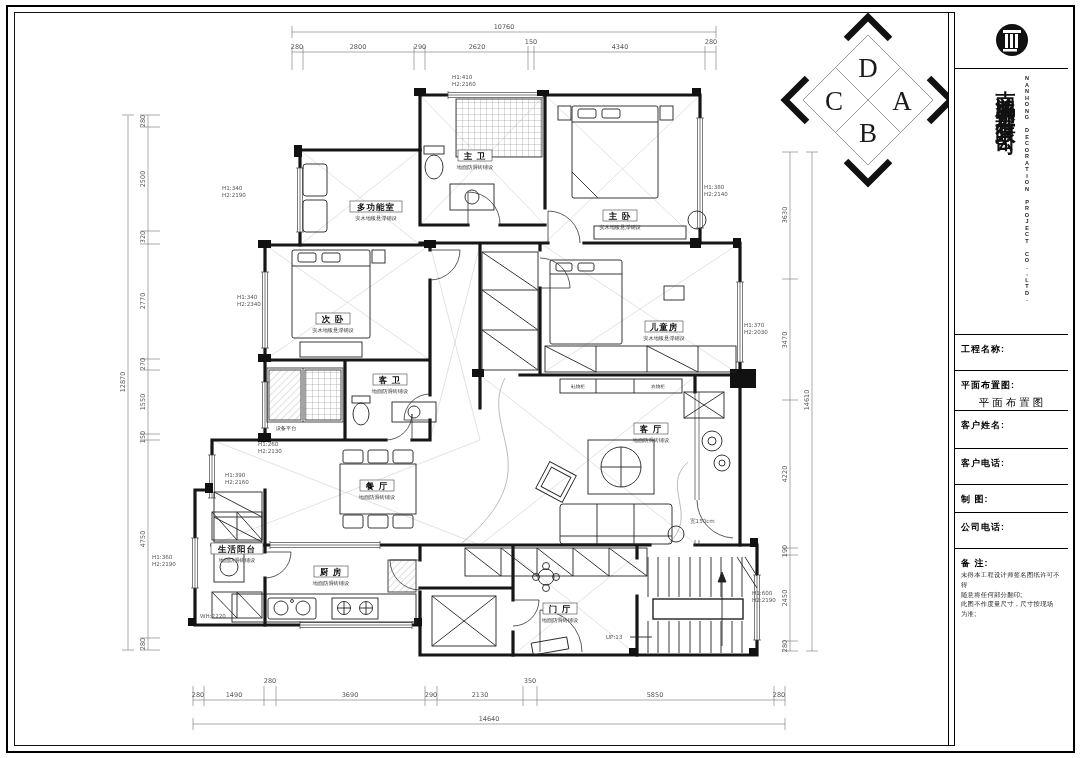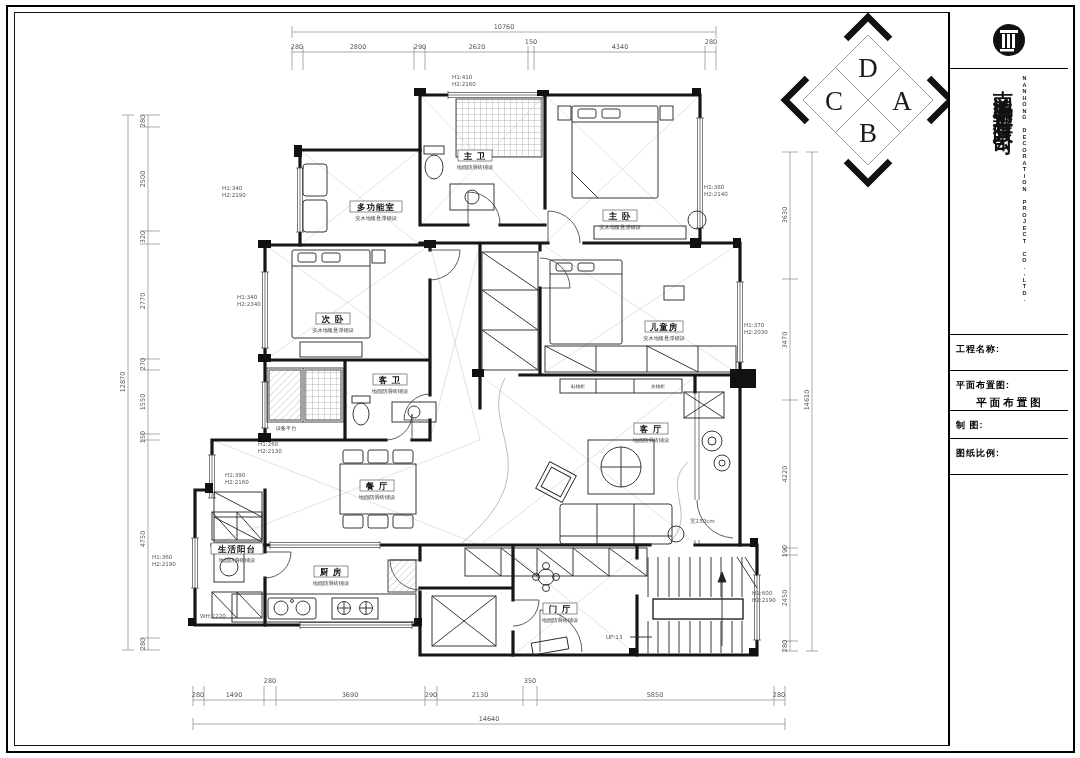--- a/index.html
+++ b/index.html
@@ -9,30 +9,30 @@
   .border-inner{position:absolute;left:14px;top:12px;right:12px;bottom:12px;border:1px solid #111;pointer-events:none;}
   svg text{user-select:none;}
   .dim{font:6.5px "DejaVu Sans",sans-serif;fill:#555;text-anchor:middle;}
   .ann{font:5.6px "DejaVu Sans",sans-serif;fill:#555;}
   .room{font:600 8.5px "Liberation Sans",sans-serif;fill:#111;text-anchor:middle;letter-spacing:1px;}
   .note{font:5.2px "Liberation Sans",sans-serif;fill:#333;text-anchor:middle;}
   .cab{font:4.6px "Liberation Sans",sans-serif;fill:#333;text-anchor:middle;}
   .cletter{font:27px "Liberation Serif",serif;fill:#1a1a1a;text-anchor:middle;}
   
   .titleblock{position:absolute;left:948px;top:12px;width:119px;height:734px;border-left:1px solid #000;}
-  .tb-content{height:100%;border-left:1px solid #000;display:flex;flex-direction:column;box-sizing:border-box;background:#fff;}
+  .tb-content{margin-left:5px;height:100%;border-left:1px solid #000;display:flex;flex-direction:column;box-sizing:border-box;background:#fff;}
   .tb-logo{height:56px;display:flex;align-items:center;justify-content:center;border-bottom:1px solid #000;}
   .tb-company{height:266px;display:flex;justify-content:center;gap:4px;padding-top:6px;border-bottom:1px solid #000;box-sizing:border-box;}
   .company-cn{writing-mode:vertical-rl;text-orientation:upright;font-family:"Liberation Serif",serif;
               font-size:20px;font-weight:600;letter-spacing:5px;color:#111;}
   .company-en{writing-mode:vertical-rl;text-orientation:upright;font-size:5.5px;font-weight:bold;
               letter-spacing:.5px;color:#222;}
   .tb-row{border-bottom:1px solid #000;padding:3px 4px 0 6px;box-sizing:border-box;}
   .tb-label{font-size:9px;font-weight:bold;color:#000;letter-spacing:1px;}
-  .tb-value{font-size:10.5px;color:#000;text-align:center;margin-top:4px;letter-spacing:3px;font-weight:700;}
+  .tb-value{font-size:10.5px;color:#000;text-align:center;margin-top:4px;letter-spacing:3px;font-weight:400;}
   .tb-remark{flex:1;padding:3px 4px 0 6px;}
   .tb-remark-line{font-size:6.3px;color:#222;line-height:1.55;letter-spacing:.3px;}
 </style>
 </head>
 <body>
 
 <div class="sheet">
   <div class="border-outer"></div>
   <div class="border-inner"></div>
 
@@ -459,21 +459,34 @@
         <div class="company-cn">南鸿装饰工程有限公司</div>
         <div class="company-en">NANHONG DECORATION PROJECT CO.,LTD.</div>
       </div>
       <div class="tb-row" style="height:36px">
         <span class="tb-label">工程名称:</span>
       </div>
       <div class="tb-row" style="height:40px">
         <span class="tb-label">平面布置图:</span>
         <div class="tb-value">平面布置图</div>
       </div>
+      <div class="tb-row" style="height:38px">
+        <span class="tb-label">客户姓名:</span>
+      </div>
+      <div class="tb-row" style="height:36px">
+        <span class="tb-label">客户电话:</span>
+      </div>
       <div class="tb-row" style="height:28px">
         <span class="tb-label">制  图:</span>
       </div>
       <div class="tb-row" style="height:36px">
-        <span class="tb-label">图纸比例:</span>
+        <span class="tb-label">公司电话:</span>
+      </div>
+      <div class="tb-remark">
+        <span class="tb-label">备  注:</span>
+        <div class="tb-remark-line">未得本工程设计师签名图纸许可不得</div>
+        <div class="tb-remark-line">随意将任何部分翻印;</div>
+        <div class="tb-remark-line">此图不作度量尺寸，尺寸按现场</div>
+        <div class="tb-remark-line">为准;</div>
       </div>
     </div>
   </div>
 </div>
 
 </body></html>

